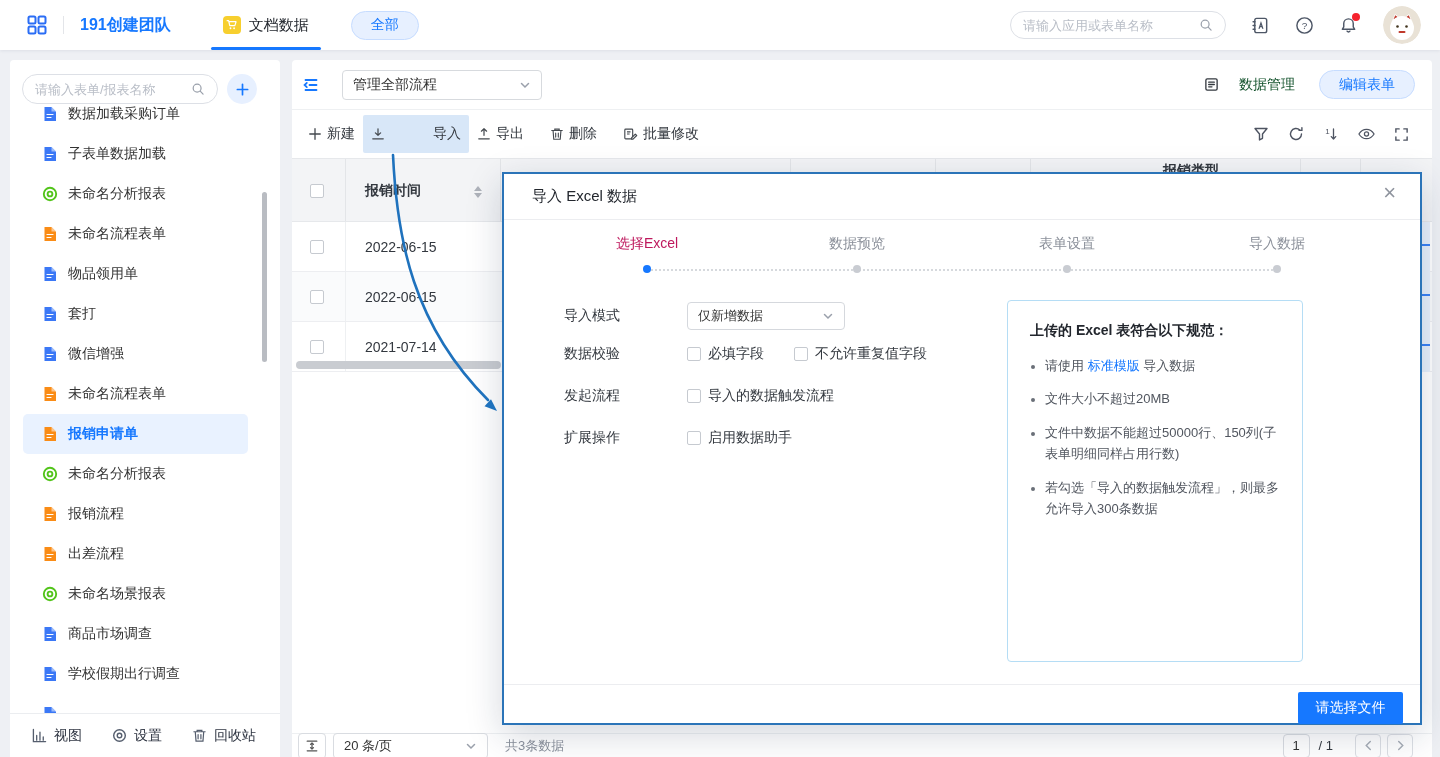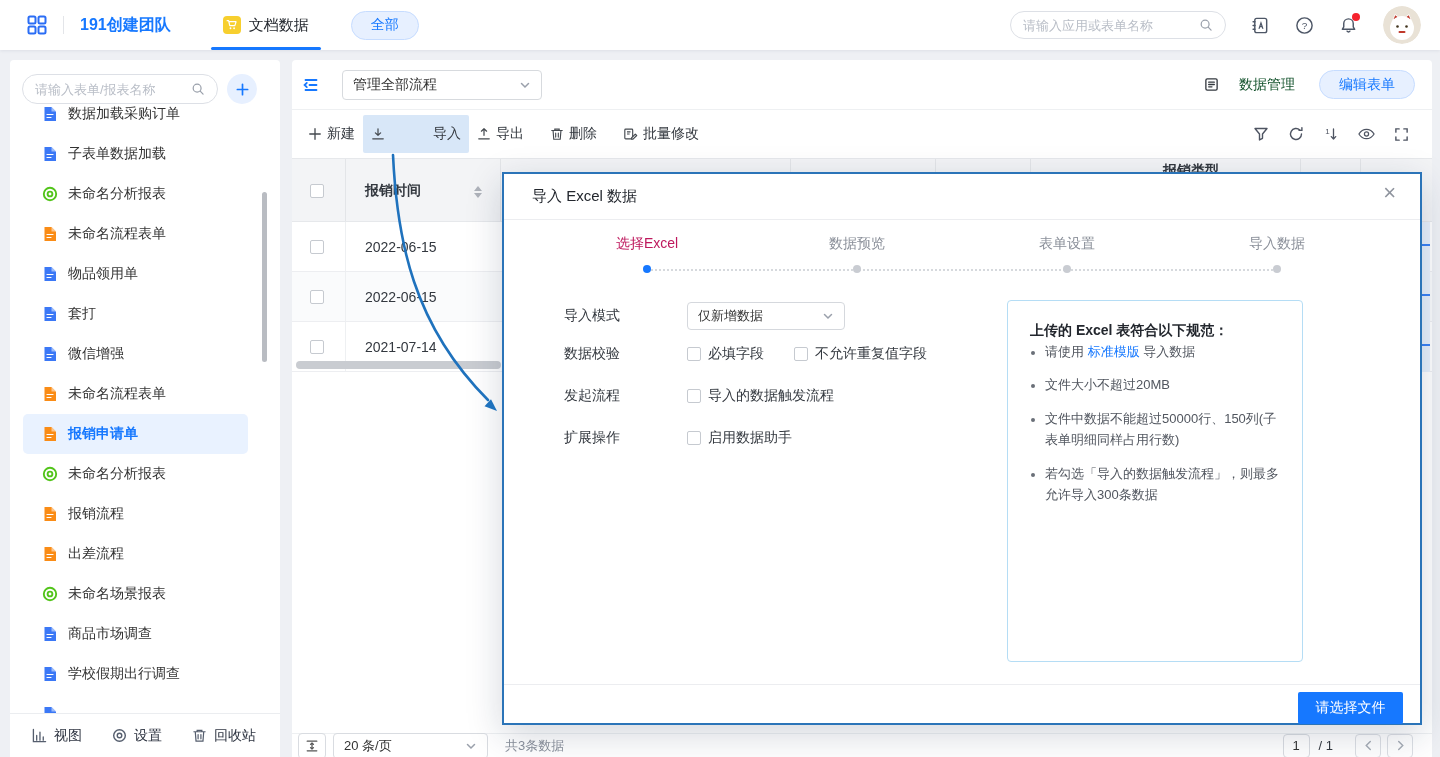--- a/index.html
+++ b/index.html
@@ -148,21 +148,21 @@
   .f-row2 { height:20px; margin-bottom:22px; }
   .f-label { width:123px; font-size:14px; color:#33383f; flex:none; }
   .f-select { width:158px; height:28px; border:1px solid #d5d8dd; border-radius:4px;
               display:flex; align-items:center; padding:0 10px; font-size:13px; color:#333;
               cursor:pointer; }
   .f-select .chev { margin-left:auto; }
   .cb-lbl { margin-left:7px; font-size:14px; color:#33383f; cursor:pointer; }
   .cb-gap { margin-left:30px; }
   .spec-panel { position:absolute; left:503px; top:126px; width:296px; height:362px;
                 border:1px solid #b5ddf5; border-radius:4px; padding:21px 22px; background:#fff; }
-  .spec-title { font-size:14px; font-weight:bold; color:#23272e; margin-bottom:1px; }
+  .spec-title { font-size:14px; font-weight:bold; color:#23272e; margin-bottom:15px; }
   .spec-list { list-style:disc; padding-left:15px; color:#51565f; }
   .spec-list li { font-size:13px; line-height:1.65; margin-bottom:12px; }
   .spec-list li::marker { color:#6a6f78; font-size:12px; }
   .spec-link { color:#1678ff; cursor:pointer; }
   .m-foot-line { position:absolute; left:0; right:0; bottom:38px; border-top:1px solid #ecedf0; }
   .file-btn { position:absolute; right:17px; bottom:-1px; width:105px; height:32px;
               background:#1678ff; color:#fff; font-size:14px; display:flex; align-items:center;
               justify-content:center; border-radius:2px; cursor:pointer; }
 
   .arrow-svg { position:absolute; left:0; top:0; width:1440px; height:757px;

